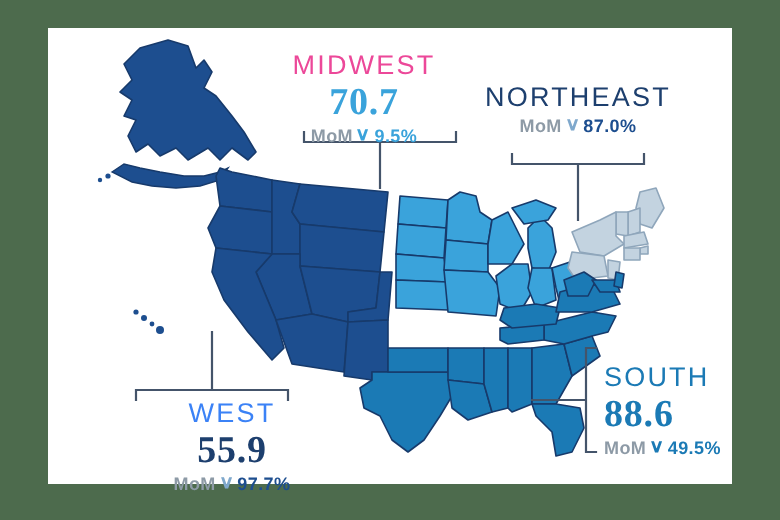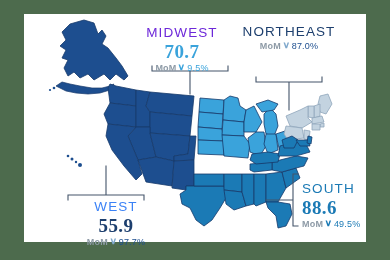--- a/index.html
+++ b/index.html
@@ -57,25 +57,25 @@
   .mom-label {
     color: #8d9aa6;
     font-weight: 600;
   }
   .mom-arrow {
     display: inline-block;
     font-size: 9px;
     line-height: 1;
     transform: translateY(-1px) scaleX(1.15);
   }
-  .mom-pct { font-weight: 400; }
+  .mom-pct { font-weight: 700; }
 
   
   #callout-midwest   { left:  98px; top:  12px; width: 120px; }
-  #callout-northeast { left: 200px; top:  11px; width: 130px; text-align: center; }
+  #callout-northeast { left: 200px; top:  28px; width: 130px; text-align: center; }
   #callout-west      { left:  32px; top: 186px; width: 120px; }
   #callout-south     { left: 278px; top: 168px; width: 112px; text-align: left; }
   #callout-south .mom-row { justify-content: flex-start; }
 </style>
 </head>
 <body>
 
 <div id="root">
   <div id="card">
 
@@ -216,21 +216,21 @@
 
         <path d="M232 63 L232 68 L298 68 L298 63 M265 68 L265 96"></path>
 
         <path d="M44 186 L44 181 L120 181 L120 186 M82 181 L82 152"></path>
 
         <path d="M274 160 L269 160 L269 212 L274 212 M269 186 L242 186"></path>
       </g>
     </svg>
 
     <div class="callout" id="callout-midwest">
-      <div class="region-name" style="color:#6d28d9">MIDWEST</div>
+      <div class="region-name" style="color:#ec4899">MIDWEST</div>
       <div class="region-value" style="color:#3aa3db">70.7</div>
       <div class="mom-row">
         <span class="mom-label">MoM</span>
         <span class="mom-arrow" style="color:#3aa3db">∨</span>
         <span class="mom-pct" style="color:#3aa3db">9.5%</span>
       </div>
     </div>
 
     <div class="callout" id="callout-northeast">
       <div class="region-name" style="color:#1d3f6e">NORTHEAST</div>

